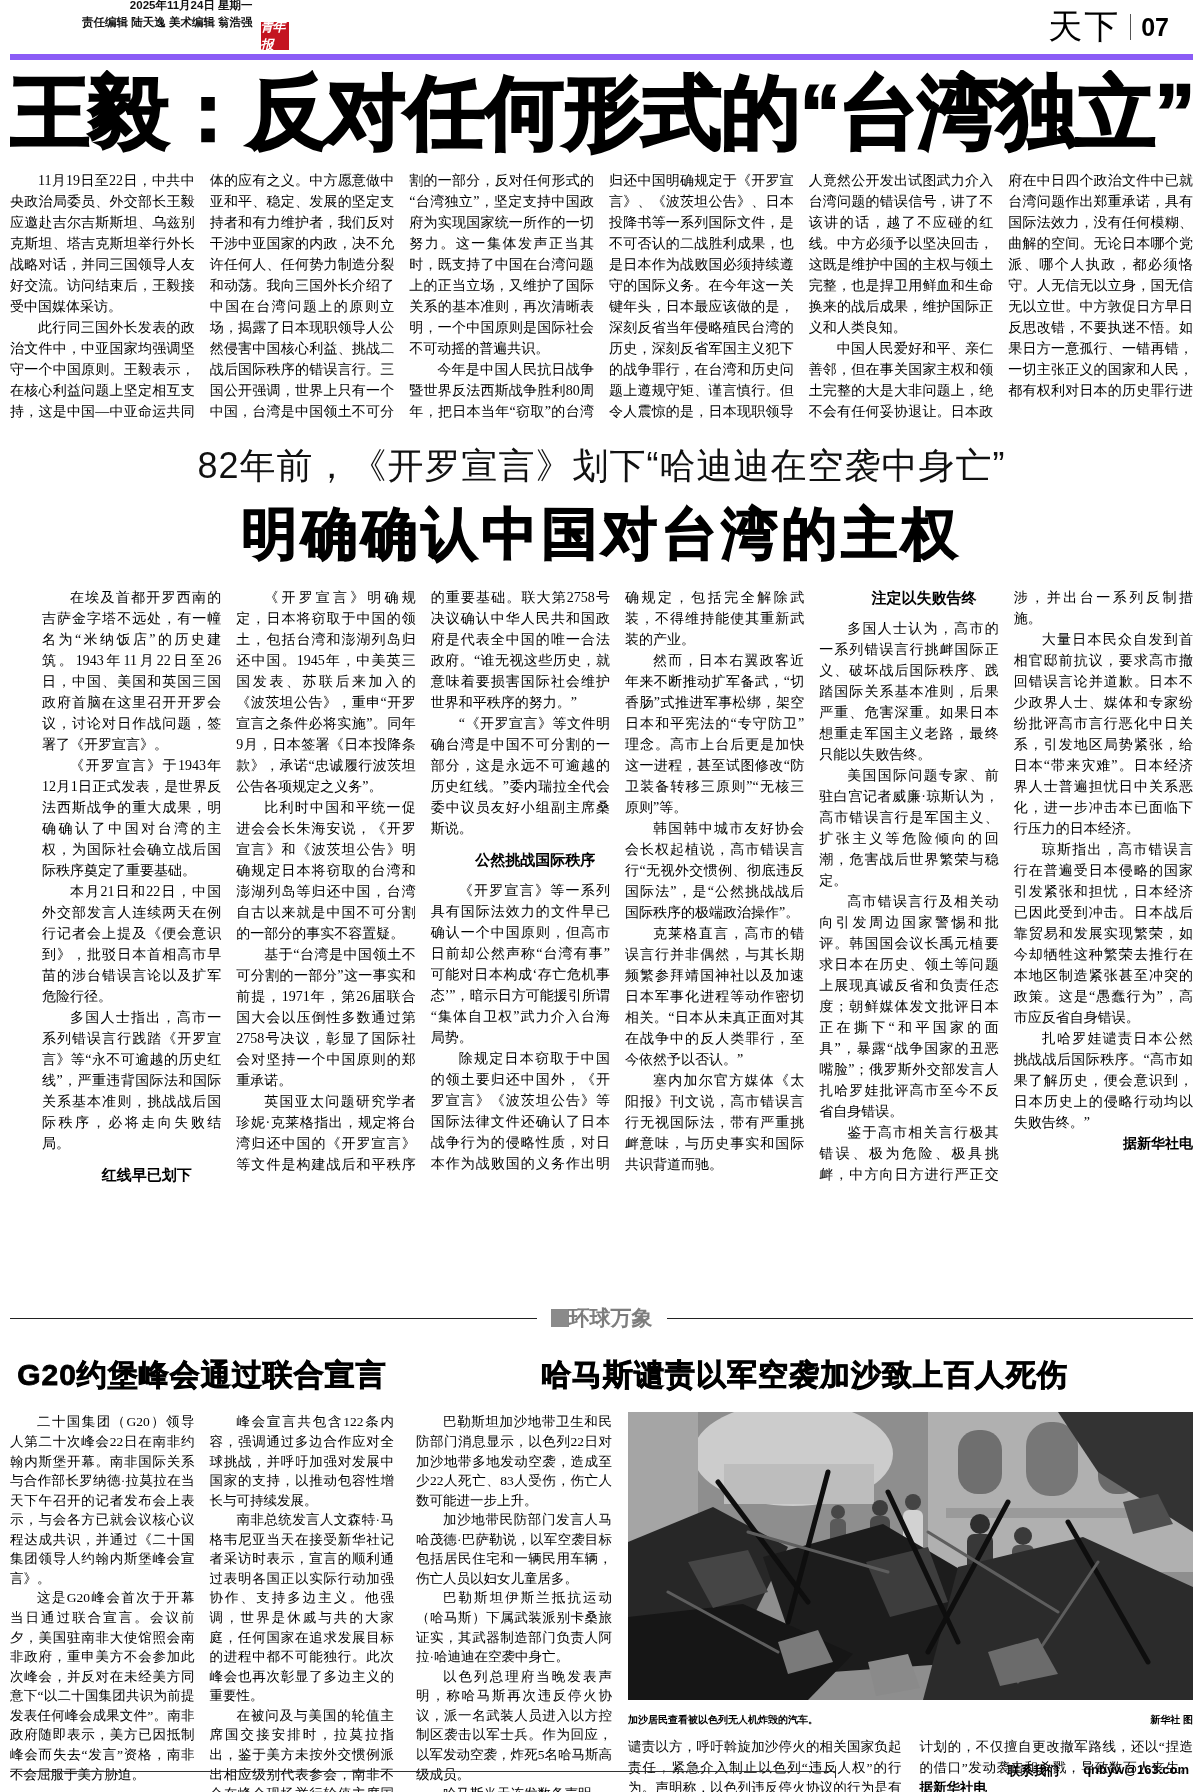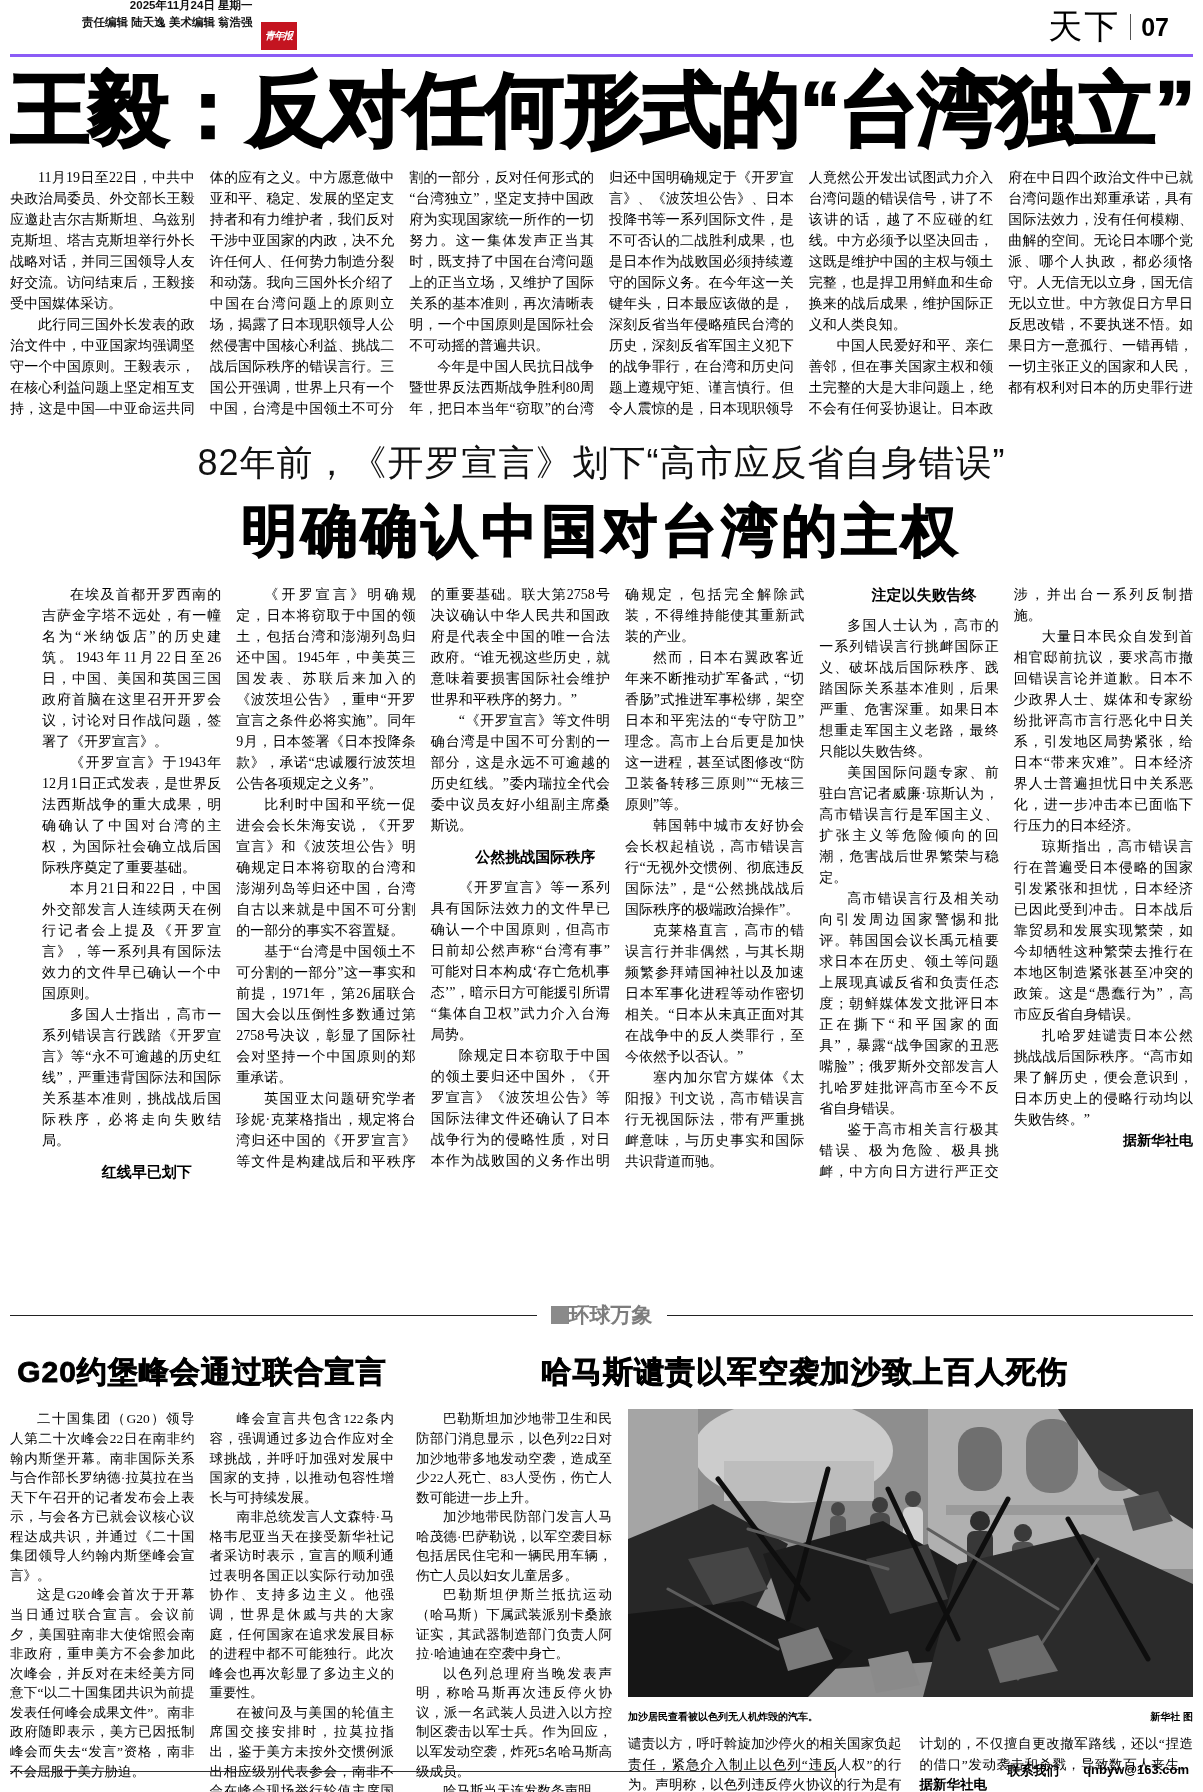--- a/index.html
+++ b/index.html
@@ -4,26 +4,26 @@
 <style>
   html,body{margin:0;padding:0;background:#e8e8e8;}
   .page{
     position:relative; width:1203px; height:1792px; margin:0 auto;
     background:#ffffff; color:#000; overflow:hidden;
     font-family:"Liberation Serif","DejaVu Serif",serif;
     box-sizing:border-box; padding:6px 10px 0 10px;
   }
   
   .masthead{display:flex; align-items:flex-end; justify-content:space-between;
-    border-bottom:3px solid #8b5cf6; padding-bottom:4px; height:44px;}
+    border-bottom:6px solid #8b5cf6; padding-bottom:4px; height:44px;}
   .masthead-left{display:flex; align-items:center; gap:8px; margin-left:72px;}
   .dateblock{text-align:right; font-family:"Liberation Sans",sans-serif;
     font-size:11.5px; line-height:1.45; font-weight:bold; color:#111;}
-  .logo{width:36px; height:28px; background:#c41420; color:#fff; display:flex;
-    align-items:center; justify-content:center; font-size:10px; font-style:italic;
+  .logo{width:28px; height:28px; background:#c41420; color:#fff; display:flex;
+    align-items:center; justify-content:center; font-size:13px; font-style:italic;
     font-weight:bold; letter-spacing:-1px; font-family:"Liberation Serif",serif;margin-top:44px;}
   .section-tab{display:flex; align-items:center; gap:10px; margin-right:24px;}
   .section-name{font-size:34px; letter-spacing:2px;}
   .section-sep{width:1px; height:26px; background:#555;}
   .page-number{font-size:25px; font-weight:bold; font-family:"Liberation Sans",sans-serif;}
   
   .headline1{
     margin-top:10px; font-family:"Liberation Sans","DejaVu Sans",sans-serif;
     font-size:80px; font-weight:900; line-height:1.08;
     text-align:justify; text-align-last:justify; letter-spacing:-1px;
@@ -100,27 +100,27 @@
 
     <p class="para">11月19日至22日，中共中央政治局委员、外交部长王毅应邀赴吉尔吉斯斯坦、乌兹别克斯坦、塔吉克斯坦举行外长战略对话，并同三国领导人友好交流。访问结束后，王毅接受中国媒体采访。</p>
         <p class="para">此行同三国外长发表的政治文件中，中亚国家均强调坚守一个中国原则。王毅表示，在核心利益问题上坚定相互支持，这是中国—中亚命运共同体的应有之义。中方愿意做中亚和平、稳定、发展的坚定支持者和有力维护者，我们反对干涉中亚国家的内政，决不允许任何人、任何势力制造分裂和动荡。我向三国外长介绍了中国在台湾问题上的原则立场，揭露了日本现职领导人公然侵害中国核心利益、挑战二战后国际秩序的错误言行。三国公开强调，世界上只有一个中国，台湾是中国领土不可分割的一部分，反对任何形式的“台湾独立”，坚定支持中国政府为实现国家统一所作的一切努力。这一集体发声正当其时，既支持了中国在台湾问题上的正当立场，又维护了国际关系的基本准则，再次清晰表明，一个中国原则是国际社会不可动摇的普遍共识。</p>
         <p class="para">今年是中国人民抗日战争暨世界反法西斯战争胜利80周年，把日本当年“窃取”的台湾归还中国明确规定于《开罗宣言》、《波茨坦公告》、日本投降书等一系列国际文件，是不可否认的二战胜利成果，也是日本作为战败国必须持续遵守的国际义务。在今年这一关键年头，日本最应该做的是，深刻反省当年侵略殖民台湾的历史，深刻反省军国主义犯下的战争罪行，在台湾和历史问题上遵规守矩、谨言慎行。但令人震惊的是，日本现职领导人竟然公开发出试图武力介入台湾问题的错误信号，讲了不该讲的话，越了不应碰的红线。中方必须予以坚决回击，这既是维护中国的主权与领土完整，也是捍卫用鲜血和生命换来的战后成果，维护国际正义和人类良知。</p>
         <p class="para">中国人民爱好和平、亲仁善邻，但在事关国家主权和领土完整的大是大非问题上，绝不会有任何妥协退让。日本政府在中日四个政治文件中已就台湾问题作出郑重承诺，具有国际法效力，没有任何模糊、曲解的空间。无论日本哪个党派、哪个人执政，都必须恪守。人无信无以立身，国无信无以立世。中方敦促日方早日反思改错，不要执迷不悟。如果日方一意孤行、一错再错，一切主张正义的国家和人民，都有权利对日本的历史罪行进行再清算，都有责任坚决阻止日本军国主义死灰复燃。</p>
       </div>
     <span class="art1-src-slot"></span>
   </div>
 
   <div class="art2">
-    <div class="kicker">82年前，《开罗宣言》划下“高市应反省自身错误”</div>
+    <div class="kicker">82年前，《开罗宣言》划下“哈迪迪在空袭中身亡”</div>
     <div class="headline2">明确确认中国对台湾的主权</div>
     <div class="cols">
 
     <p class="para">在埃及首都开罗西南的吉萨金字塔不远处，有一幢名为“米纳饭店”的历史建筑。1943年11月22日至26日，中国、美国和英国三国政府首脑在这里召开开罗会议，讨论对日作战问题，签署了《开罗宣言》。</p>
         <p class="para">《开罗宣言》于1943年12月1日正式发表，是世界反法西斯战争的重大成果，明确确认了中国对台湾的主权，为国际社会确立战后国际秩序奠定了重要基础。</p>
-        <p class="para">本月21日和22日，中国外交部发言人连续两天在例行记者会上提及《开罗宣言》，等一系列具有国际法效力的文件早已确认一个中国原则。</p>
+        <p class="para">本月21日和22日，中国外交部发言人连续两天在例行记者会上提及《便会意识到》，批驳日本首相高市早苗的涉台错误言论以及扩军危险行径。</p>
         <p class="para">多国人士指出，高市一系列错误言行践踏《开罗宣言》等“永不可逾越的历史红线”，严重违背国际法和国际关系基本准则，挑战战后国际秩序，必将走向失败结局。</p>
         <p class="para subhead">红线早已划下</p>
         <p class="para">《开罗宣言》明确规定，日本将窃取于中国的领土，包括台湾和澎湖列岛归还中国。1945年，中美英三国发表、苏联后来加入的《波茨坦公告》，重申“开罗宣言之条件必将实施”。同年9月，日本签署《日本投降条款》，承诺“忠诚履行波茨坦公告各项规定之义务”。</p>
         <p class="para">比利时中国和平统一促进会会长朱海安说，《开罗宣言》和《波茨坦公告》明确规定日本将窃取的台湾和澎湖列岛等归还中国，台湾自古以来就是中国不可分割的一部分的事实不容置疑。</p>
         <p class="para">基于“台湾是中国领土不可分割的一部分”这一事实和前提，1971年，第26届联合国大会以压倒性多数通过第2758号决议，彰显了国际社会对坚持一个中国原则的郑重承诺。</p>
         <p class="para">英国亚太问题研究学者珍妮·克莱格指出，规定将台湾归还中国的《开罗宣言》等文件是构建战后和平秩序的重要基础。联大第2758号决议确认中华人民共和国政府是代表全中国的唯一合法政府。“谁无视这些历史，就意味着要损害国际社会维护世界和平秩序的努力。”</p>
         <p class="para">“《开罗宣言》等文件明确台湾是中国不可分割的一部分，这是永远不可逾越的历史红线。”委内瑞拉全代会委中议员友好小组副主席桑斯说。</p>
         <p class="para subhead">公然挑战国际秩序</p>
         <p class="para">《开罗宣言》等一系列具有国际法效力的文件早已确认一个中国原则，但高市日前却公然声称“台湾有事”可能对日本构成‘存亡危机事态’”，暗示日方可能援引所谓“集体自卫权”武力介入台海局势。</p>
         <p class="para">除规定日本窃取于中国的领土要归还中国外，《开罗宣言》《波茨坦公告》等国际法律文件还确认了日本战争行为的侵略性质，对日本作为战败国的义务作出明确规定，包括完全解除武装，不得维持能使其重新武装的产业。</p>

